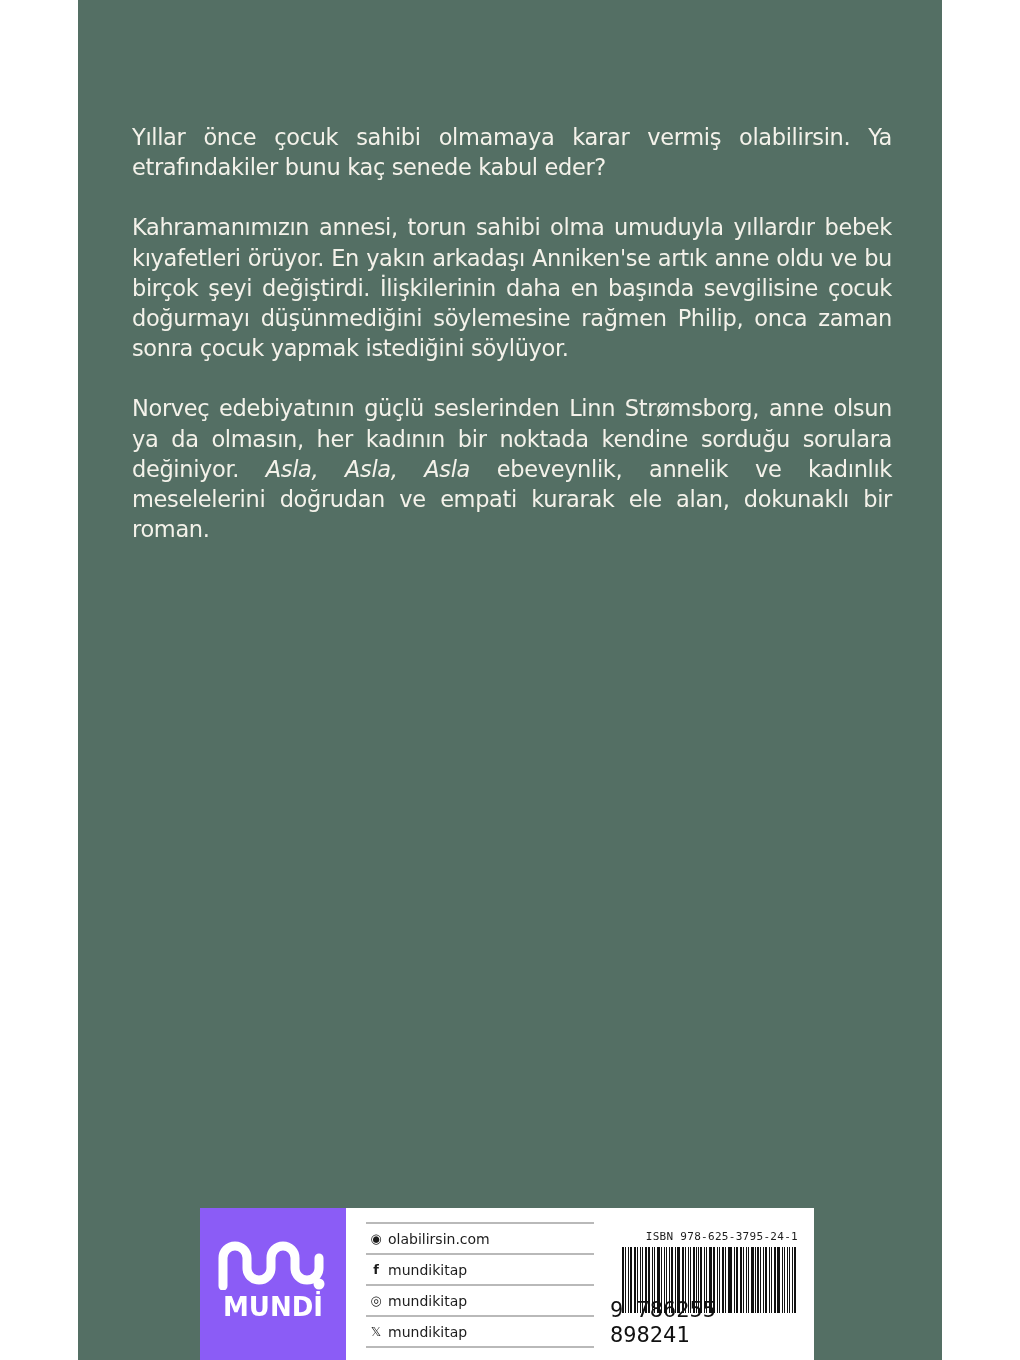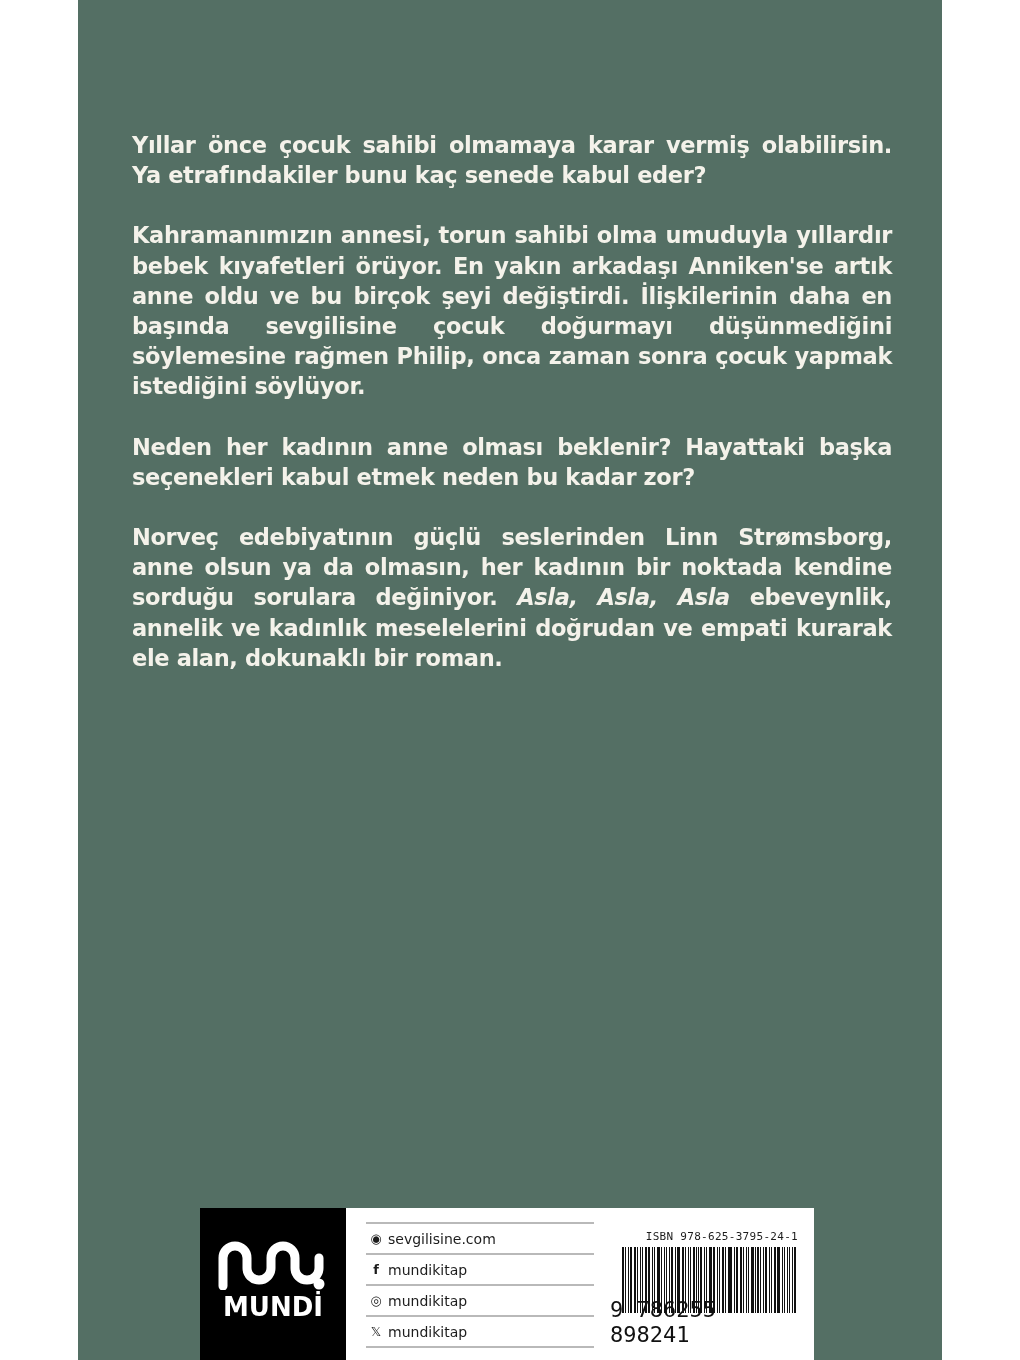--- a/index.html
+++ b/index.html
@@ -1,22 +1,22 @@
 <!DOCTYPE html>
 <html><head>
 <meta charset="utf-8">
 <style>
   html, body { margin:0; padding:0; }
   body { width:1020px; height:1360px; background:#ffffff; position:relative; overflow:hidden; font-family:"DejaVu Sans", sans-serif; }
   .cover { position:absolute; left:78px; top:0; width:864px; height:1360px; background:#546f64; }
   .blurb { position:absolute; left:132px; top:118px; width:760px; color:#f4f2ea; font-family:"DejaVu Sans", sans-serif; font-size:22.5px; line-height:30.2px; letter-spacing:-0.35px; }
-  .blurb p { margin:12px 0 30px 0; text-align:justify; text-align-last:left;font-weight:bold; }
+  .blurb p { margin:4px 0 30px 0; text-align:justify; text-align-last:left; }
   .blurb em { font-style:italic; }
   .panel { position:absolute; left:200px; top:1208px; width:614px; height:152px; background:#ffffff; }
-  .logo { position:absolute; left:0; top:0; width:146px; height:152px; background:#000000; }
+  .logo { position:absolute; left:0; top:0; width:146px; height:152px; background:#8b5cf6; }
   .logo svg { position:absolute; left:17px; top:28px; }
   .logo-word { position:absolute; left:0; width:146px; top:84px; text-align:center; color:#fff; font-family:"DejaVu Sans", sans-serif; font-weight:bold; font-size:26px; letter-spacing:0px; }
   .social { position:absolute; left:166px; top:14px; width:228px; }
   .social .row { height:29px; border-top:2px solid #b9b9b9; display:flex; align-items:center; font-family:"DejaVu Sans", sans-serif; font-size:14px; color:#1c1c1c; }
   .social .row:last-child { border-bottom:2px solid #b9b9b9; }
   .social .ico { width:20px; display:inline-block; font-size:13px; text-align:center; margin-right:2px; }
   .right { position:absolute; left:410px; top:14px; width:188px; }
   .right .genre { height:29px; border-top:2px solid #b9b9b9; border-bottom:2px solid #b9b9b9; text-align:right; font-family:"DejaVu Sans", sans-serif; font-size:14px; font-weight:bold; color:#1c1c1c; line-height:29px; }
   .isbn { margin-top:8px; text-align:right; font-family:"DejaVu Sans Mono", monospace; font-size:11px; color:#1c1c1c; letter-spacing:0.3px; }
   .barcode { position:relative; margin-top:4px; height:82px; }
@@ -26,37 +26,36 @@
 </style>
 </head>
 <body>
 
 <div class="cover">
 </div>
 
 <div class="blurb">
   <p>Yıllar önce çocuk sahibi olmamaya karar vermiş olabilirsin. Ya etrafındakiler bunu kaç senede kabul eder?</p>
   <p>Kahramanımızın annesi, torun sahibi olma umuduyla yıllardır bebek kıyafetleri örüyor. En yakın arkadaşı Anniken'se artık anne oldu ve bu birçok şeyi değiştirdi. İlişkilerinin daha en başında sevgilisine çocuk doğurmayı düşünmediğini söylemesine rağmen Philip, onca zaman sonra çocuk yapmak istediğini söylüyor.</p>
-  <p>Neden her kadının anne olması beklenir? Hayattaki başka seçenekleri kabul etmek neden bu kadar zor?</p>
   <p><span>Norveç edebiyatının güçlü seslerinden Linn Strømsborg, anne olsun ya da olmasın, her kadının bir noktada kendine sorduğu sorulara değiniyor. </span><em>Asla, Asla, Asla</em><span> ebeveynlik, annelik ve kadınlık meselelerini doğrudan ve empati kurarak ele alan, dokunaklı bir roman.</span></p>
 </div>
 
 <div class="panel">
   <div class="logo">
     <svg width="112" height="54" viewBox="0 0 112 54">
       <path d="M6 50 V22 a12 12 0 0 1 24 0 V32 a12 12 0 0 0 24 0 V22 a12 12 0 0 1 24 0 V32 a12 12 0 0 0 24 0 V22" fill="none" stroke="#ffffff" stroke-width="9" stroke-linecap="round"></path>
       <circle cx="102" cy="48" r="5.5" fill="#ffffff"></circle>
     </svg>
     <div class="logo-word">MUNDİ</div>
   </div>
 
   <div class="social">
     <div class="row">
       <span class="ico">◉</span>
-      <span>sevgilisine.com</span>
+      <span>olabilirsin.com</span>
     </div>
     <div class="row">
       <span class="ico" style="font-weight:bold">f</span>
       <span>mundikitap</span>
     </div>
     <div class="row">
       <span class="ico">◎</span>
       <span>mundikitap</span>
     </div>
     <div class="row">

